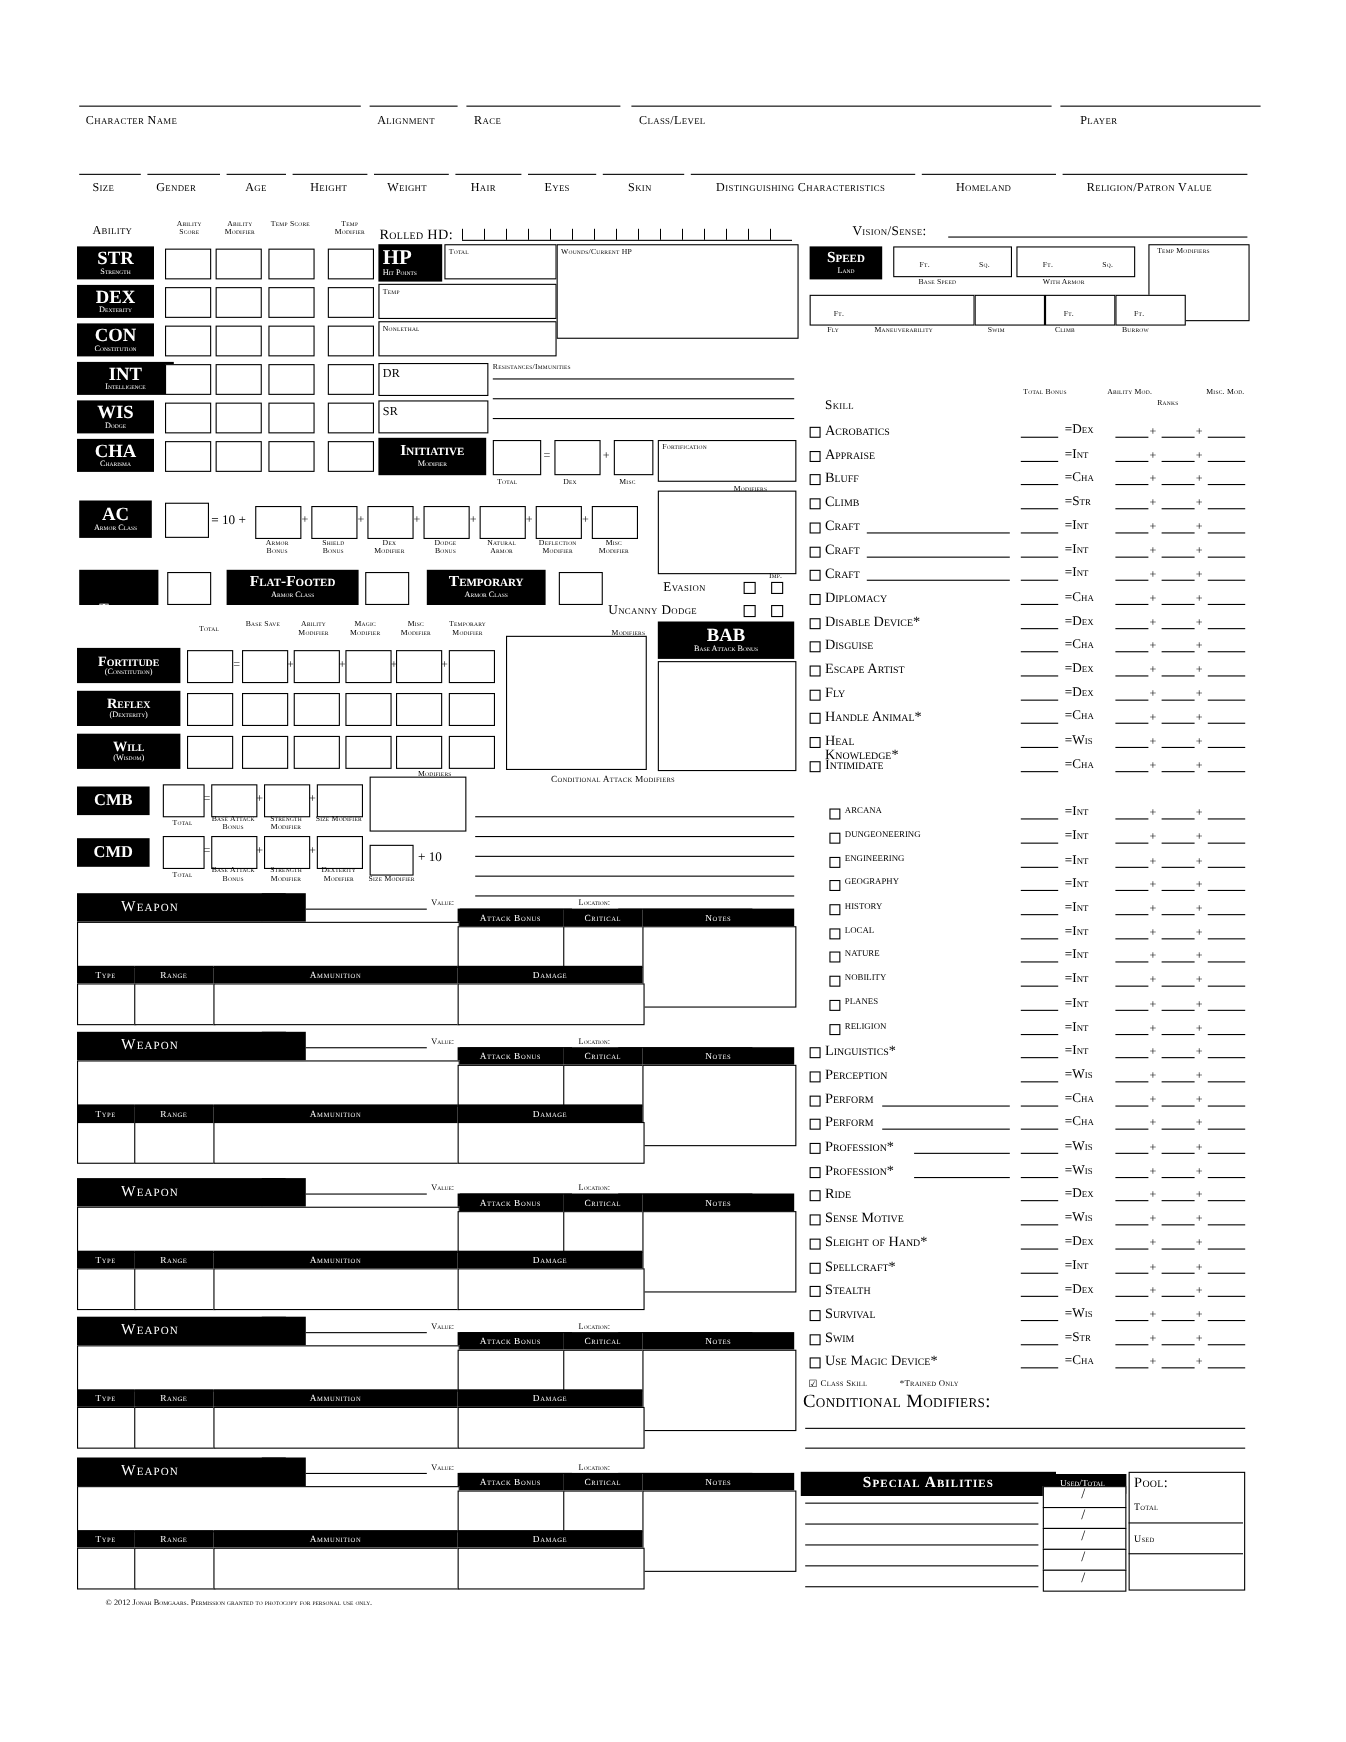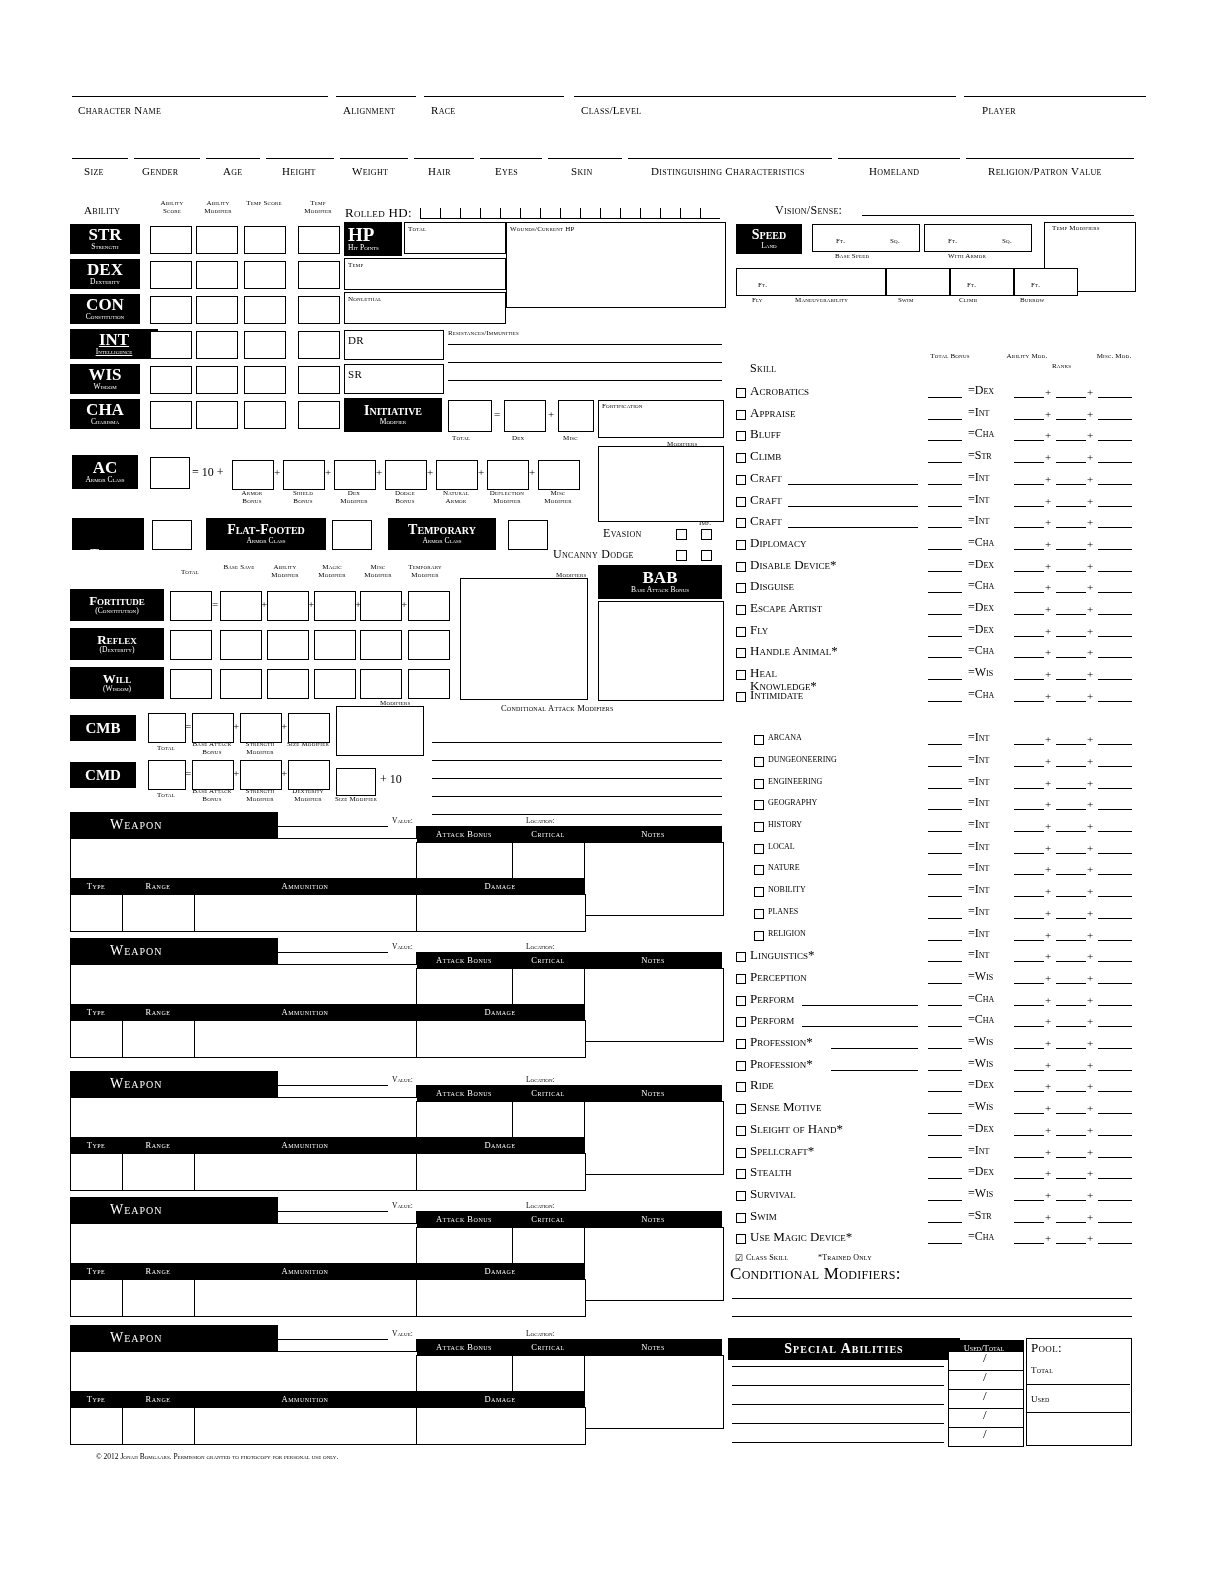--- a/index.html
+++ b/index.html
@@ -103,32 +103,32 @@
 
   <div class="blk" style="left:70px;top:294px;width:70px;height:30px;">
     <div class="big">CON</div>
     <div class="sm">Constitution</div>
   </div>
   <div class="box" style="left:150px;top:296px;width:40px;height:26px;"></div>
   <div class="box" style="left:196px;top:296px;width:40px;height:26px;"></div>
   <div class="box" style="left:244px;top:296px;width:40px;height:26px;"></div>
   <div class="box" style="left:298px;top:296px;width:40px;height:26px;"></div>
 
-  <div class="blk" style="left:70px;top:329px;width:88px;height:30px;text-decoration:underline;">
+  <div class="blk" style="left:70px;top:329px;width:88px;height:30px;">
     <div class="big">INT</div>
     <div class="sm">Intelligence</div>
   </div>
   <div class="box" style="left:150px;top:331px;width:40px;height:26px;"></div>
   <div class="box" style="left:196px;top:331px;width:40px;height:26px;"></div>
   <div class="box" style="left:244px;top:331px;width:40px;height:26px;"></div>
   <div class="box" style="left:298px;top:331px;width:40px;height:26px;"></div>
 
   <div class="blk" style="left:70px;top:364px;width:70px;height:30px;">
     <div class="big">WIS</div>
-    <div class="sm">Wisdom</div>
+    <div class="sm">Dodge</div>
   </div>
   <div class="box" style="left:150px;top:366px;width:40px;height:26px;"></div>
   <div class="box" style="left:196px;top:366px;width:40px;height:26px;"></div>
   <div class="box" style="left:244px;top:366px;width:40px;height:26px;"></div>
   <div class="box" style="left:298px;top:366px;width:40px;height:26px;"></div>
 
   <div class="blk" style="left:70px;top:399px;width:70px;height:30px;">
     <div class="big">CHA</div>
     <div class="sm">Charisma</div>
   </div>

